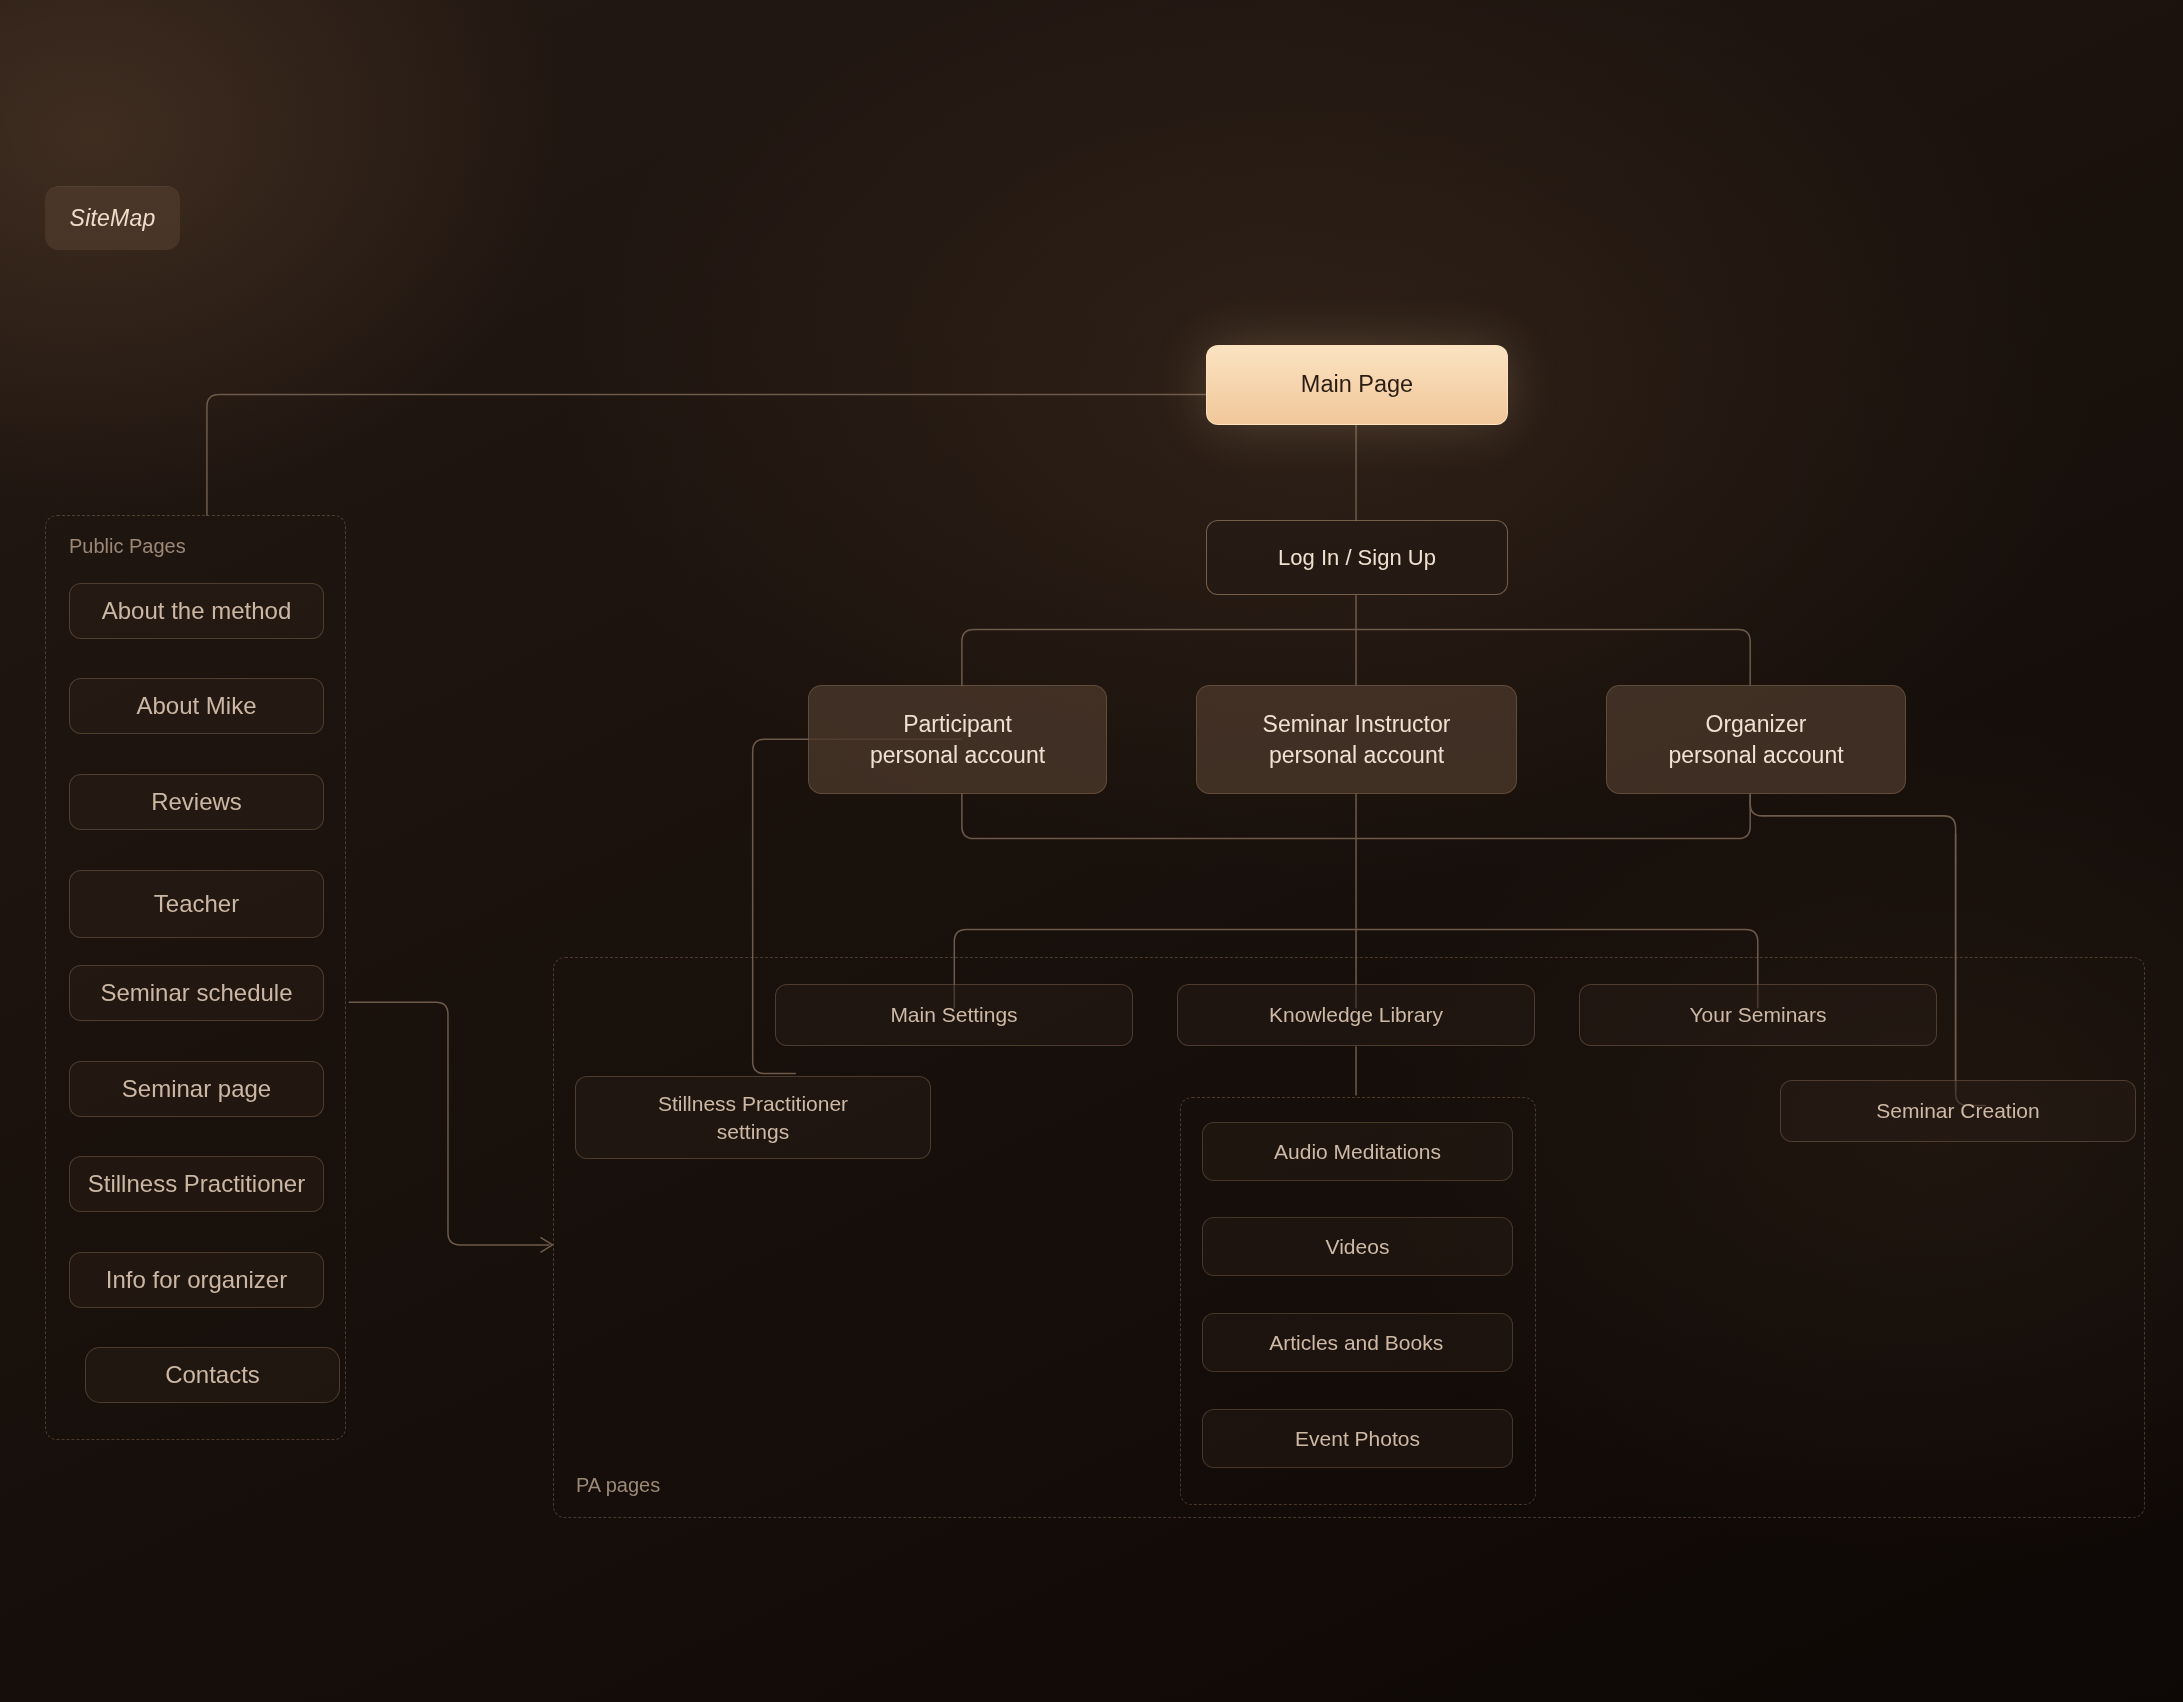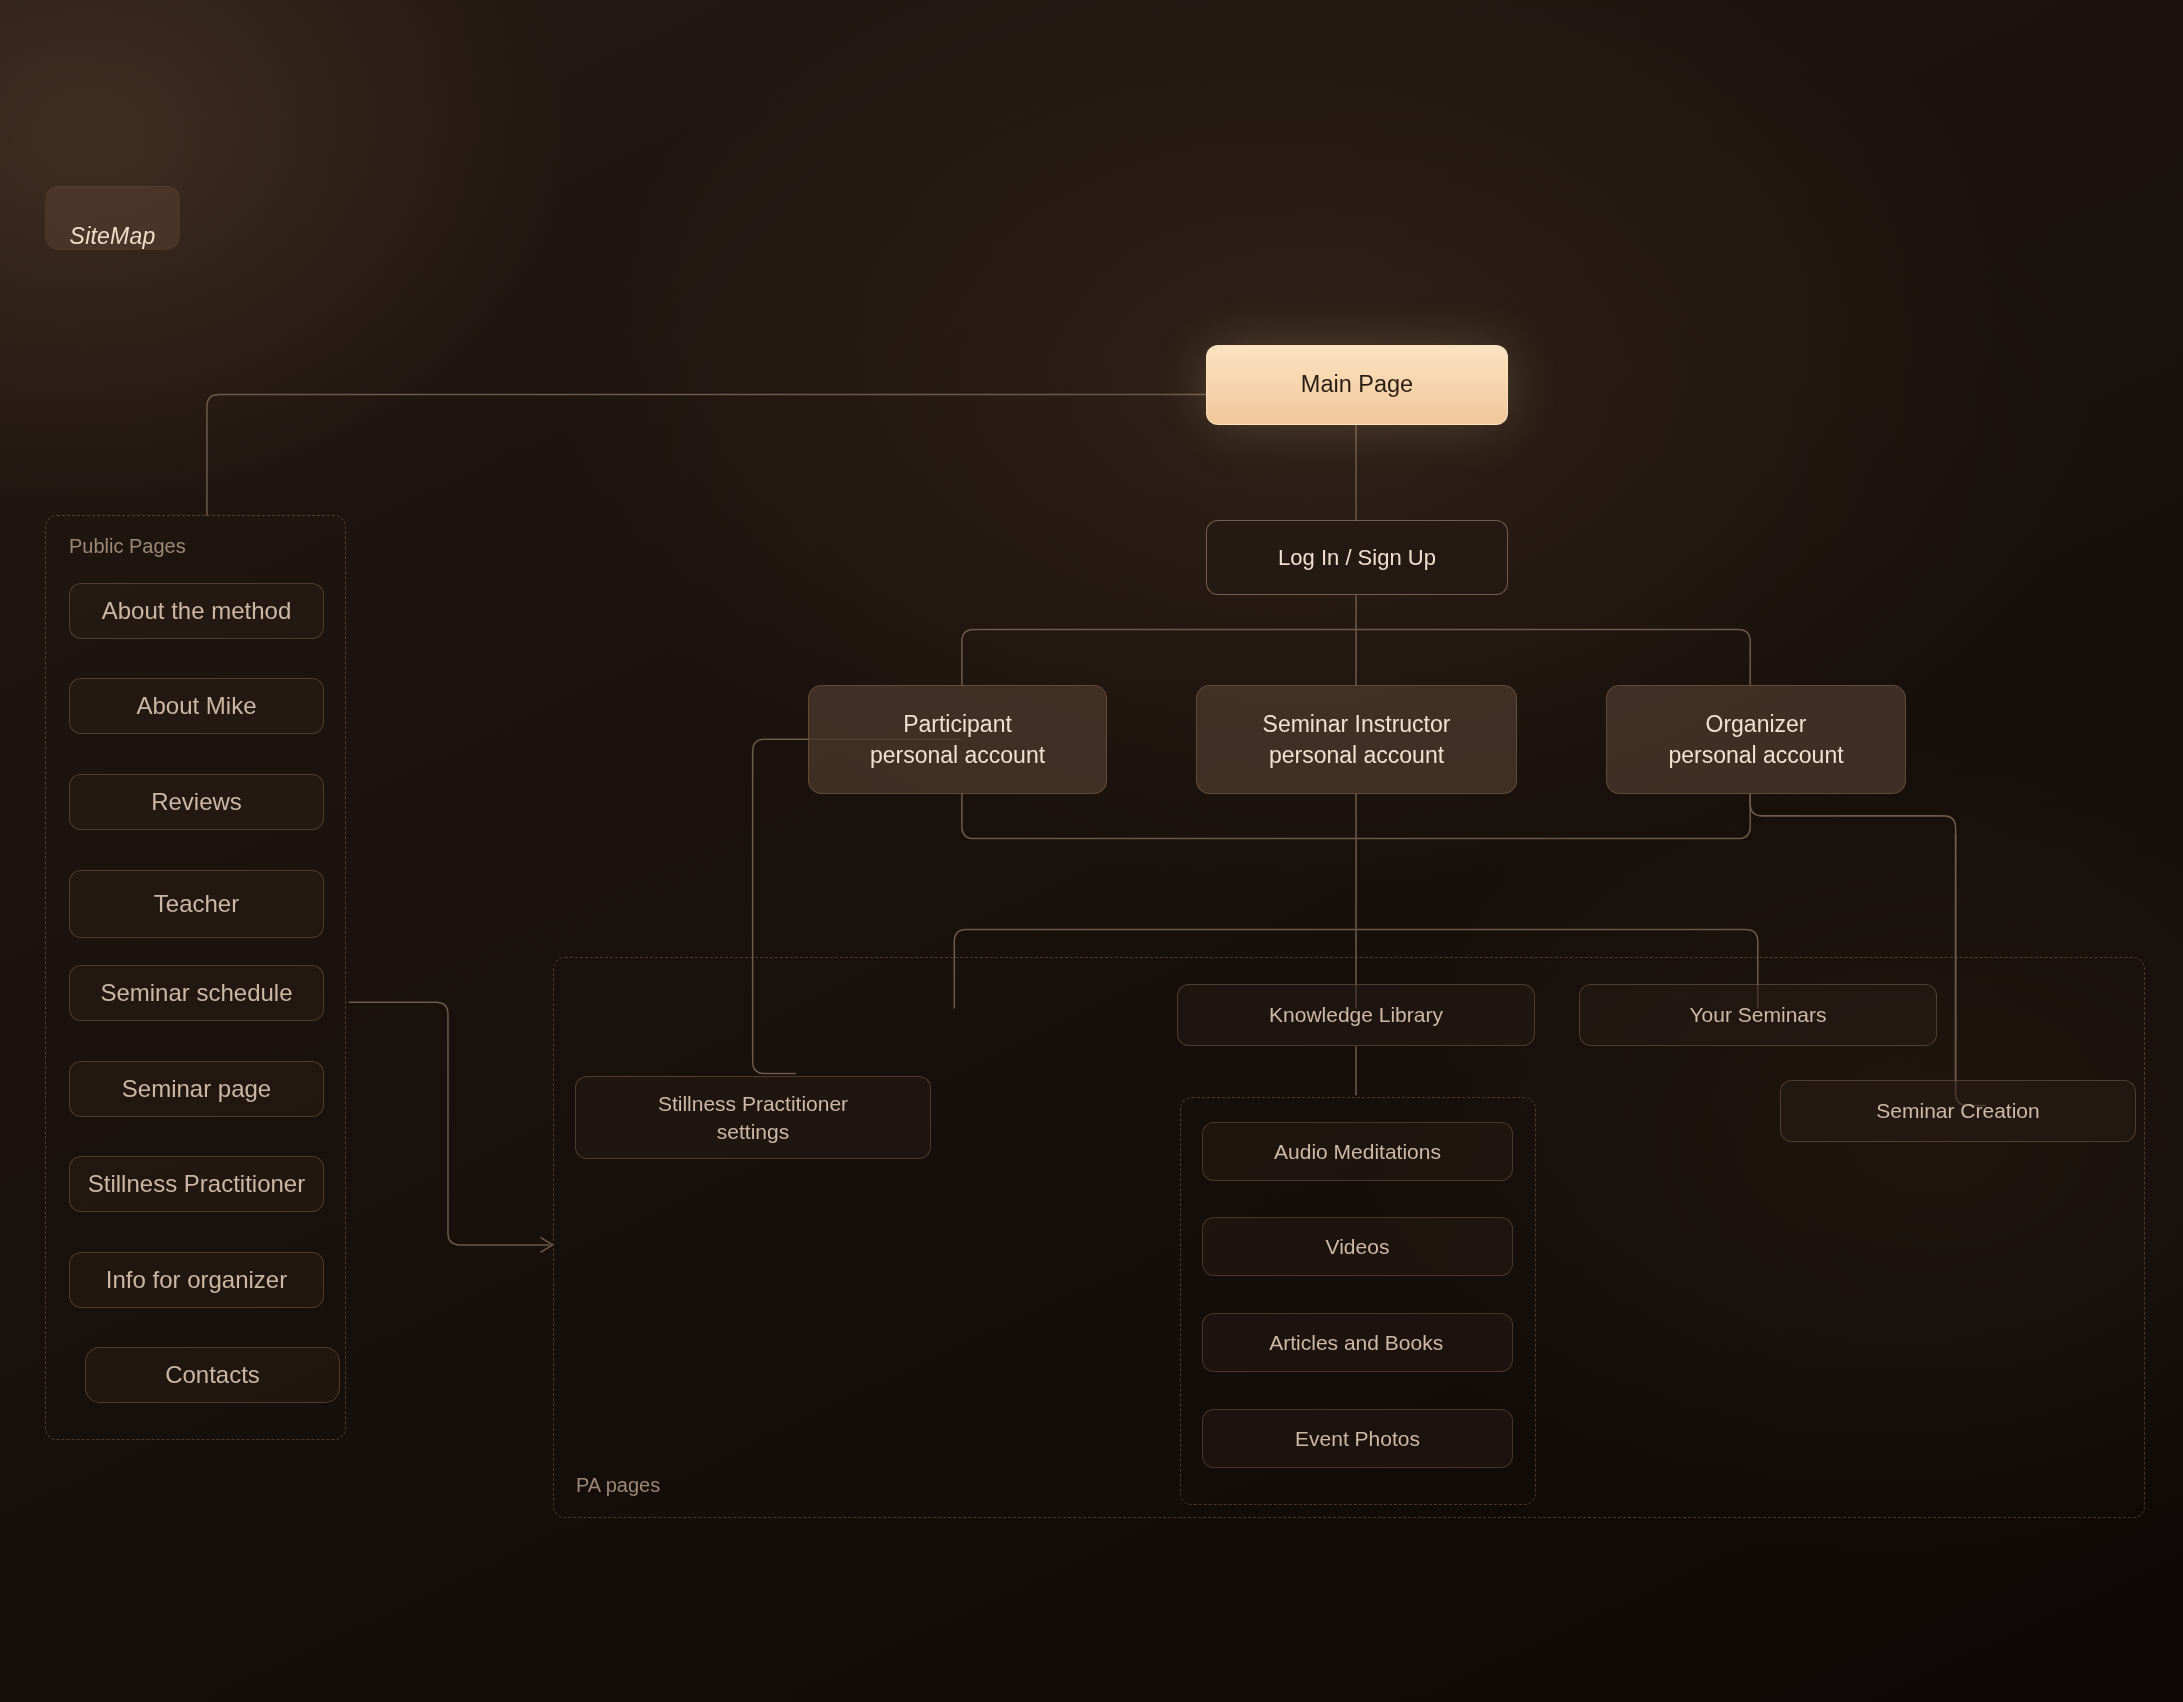--- a/index.html
+++ b/index.html
@@ -35,21 +35,21 @@
   .sitemap-chip {
     position: absolute;
     left: 45px;
     top: 186px;
     width: 135px;
     height: 64px;
     border-radius: 13.6px;
     background: rgba(84,63,48,0.62);
     box-shadow: inset 0 0.8px 0 rgba(255,230,200,0.07);
     display: flex;
-    align-items: flex-end;
+    align-items: center;
     justify-content: center;
     color: #f0dcc8;
     font-size: 23px;
     font-style: italic;
     letter-spacing: 0.2px;
   }
 
   
   .node {
     position: absolute;
@@ -211,20 +211,23 @@
   <div class="node node-public" style="left:69px; top:1156px; width:255px; height:56px;">
     <span>Stillness Practitioner</span>
   </div>
   <div class="node node-public" style="left:69px; top:1252px; width:255px; height:56px;">
     <span>Info for organizer</span>
   </div>
   <div class="node node-public" style="left:85px; top:1347px; width:255px; height:56px;border-radius:15px;">
     <span>Contacts</span>
   </div>
 
+  <div class="node node-section" style="left:775px; top:984px; width:358px; height:62px;">
+    <span>Main Settings</span>
+  </div>
   <div class="node node-section" style="left:1579px; top:984px; width:358px; height:62px;">
     <span>Your Seminars</span>
   </div>
   <div class="node node-section" style="left:1177px; top:984px; width:358px; height:62px;">
     <span>Knowledge Library</span>
   </div>
 
   <div class="node node-section" style="left:575px; top:1076px; width:356px; height:83px; flex-direction:column;">
     <span>Stillness Practitioner</span>
     <span>settings</span>

